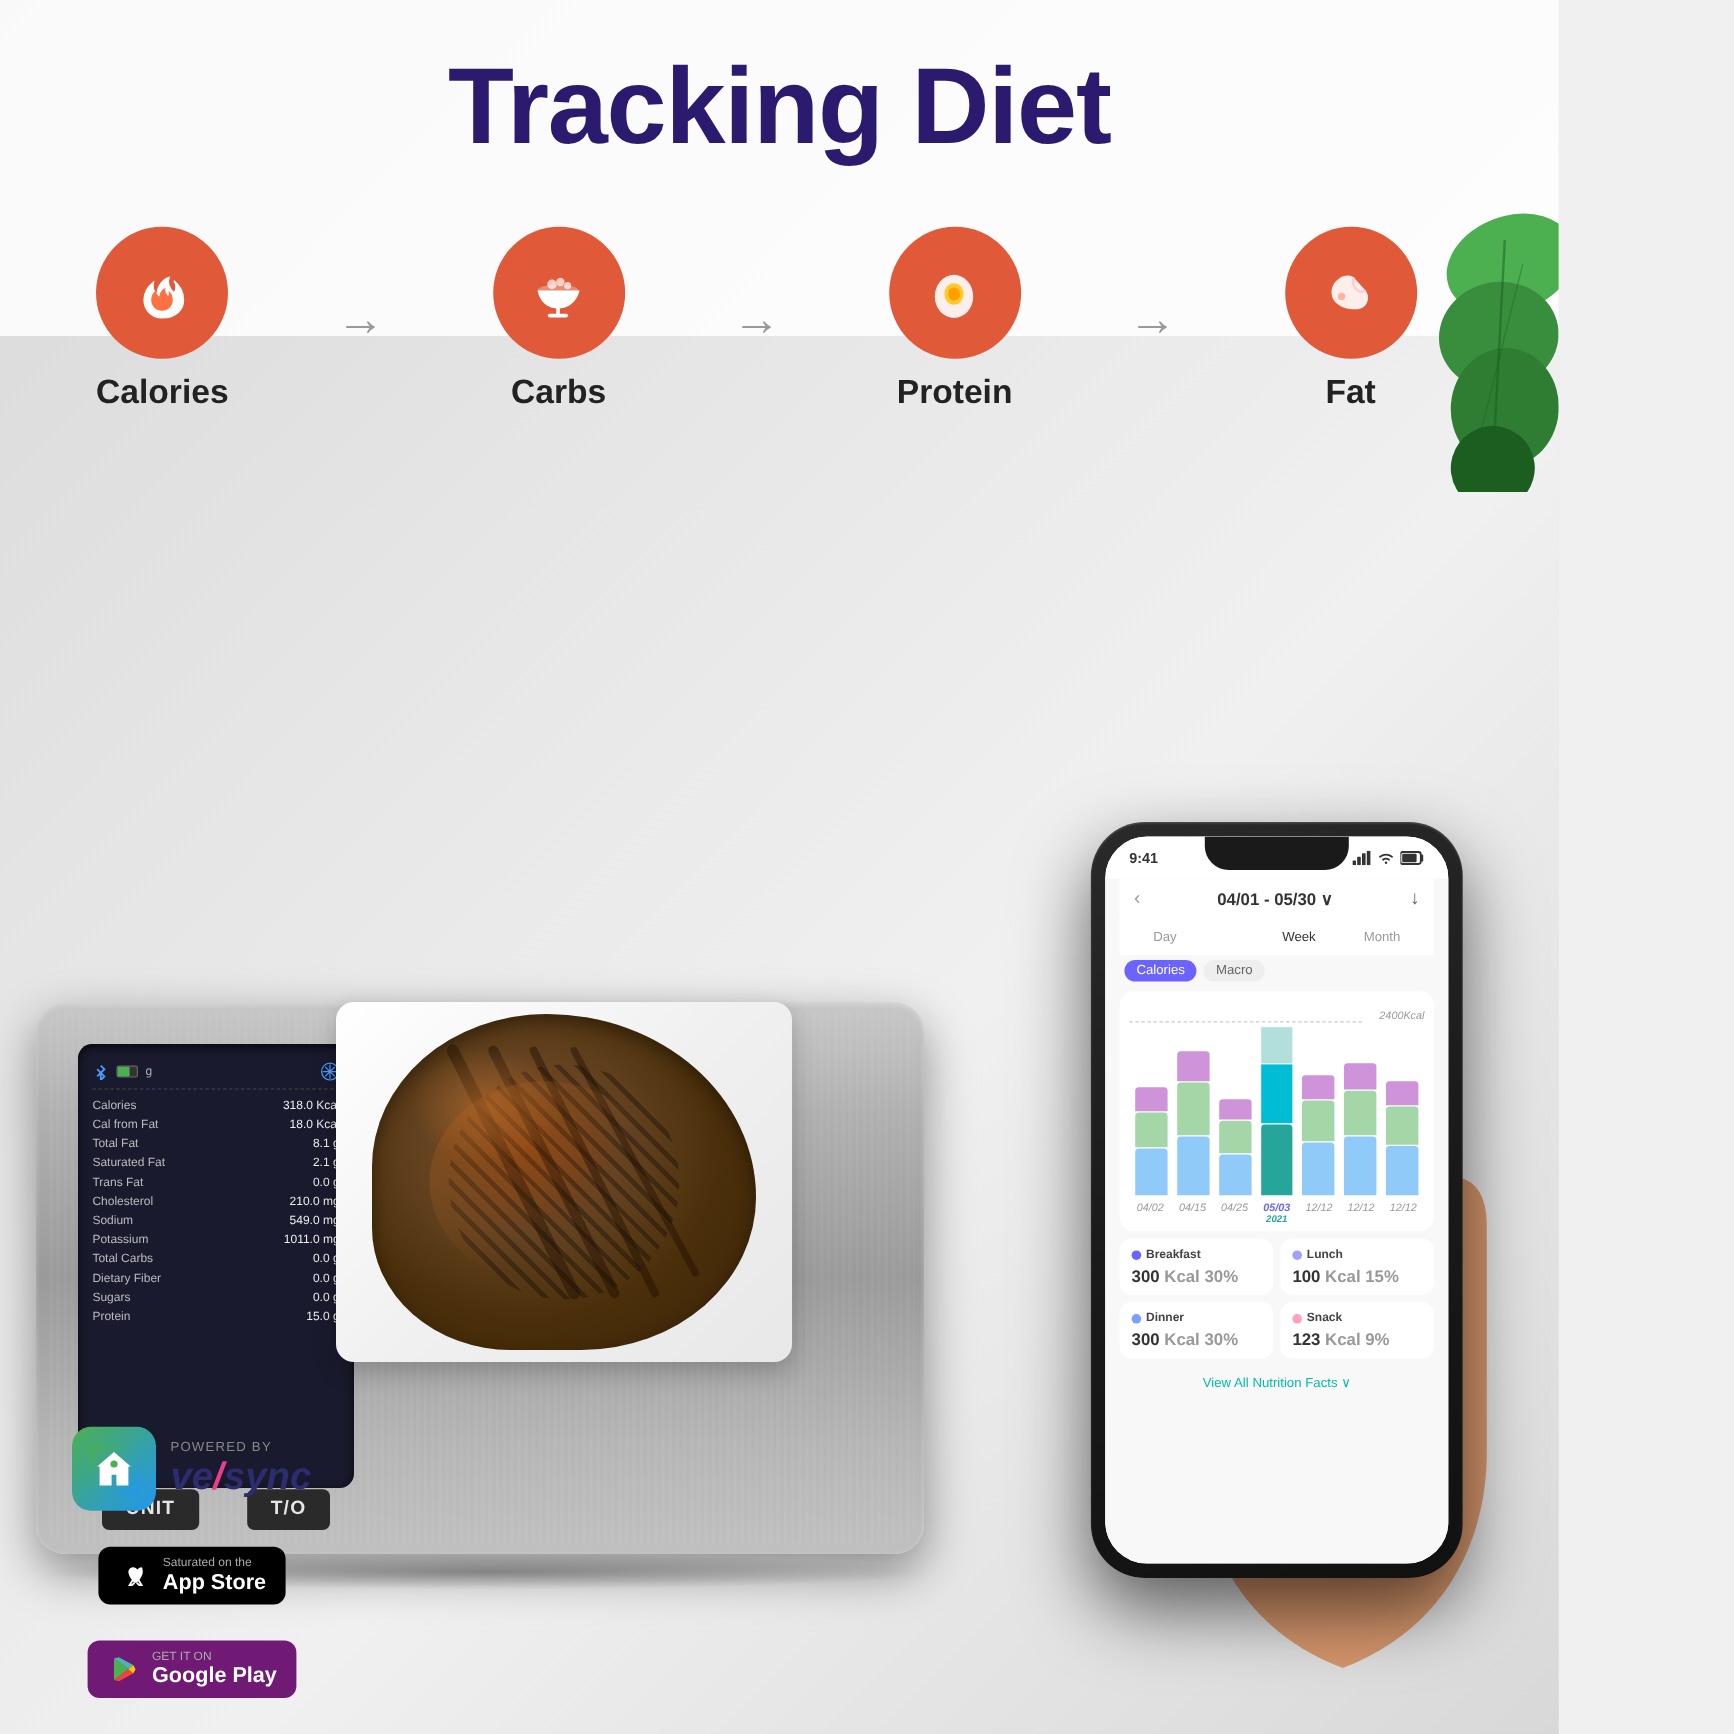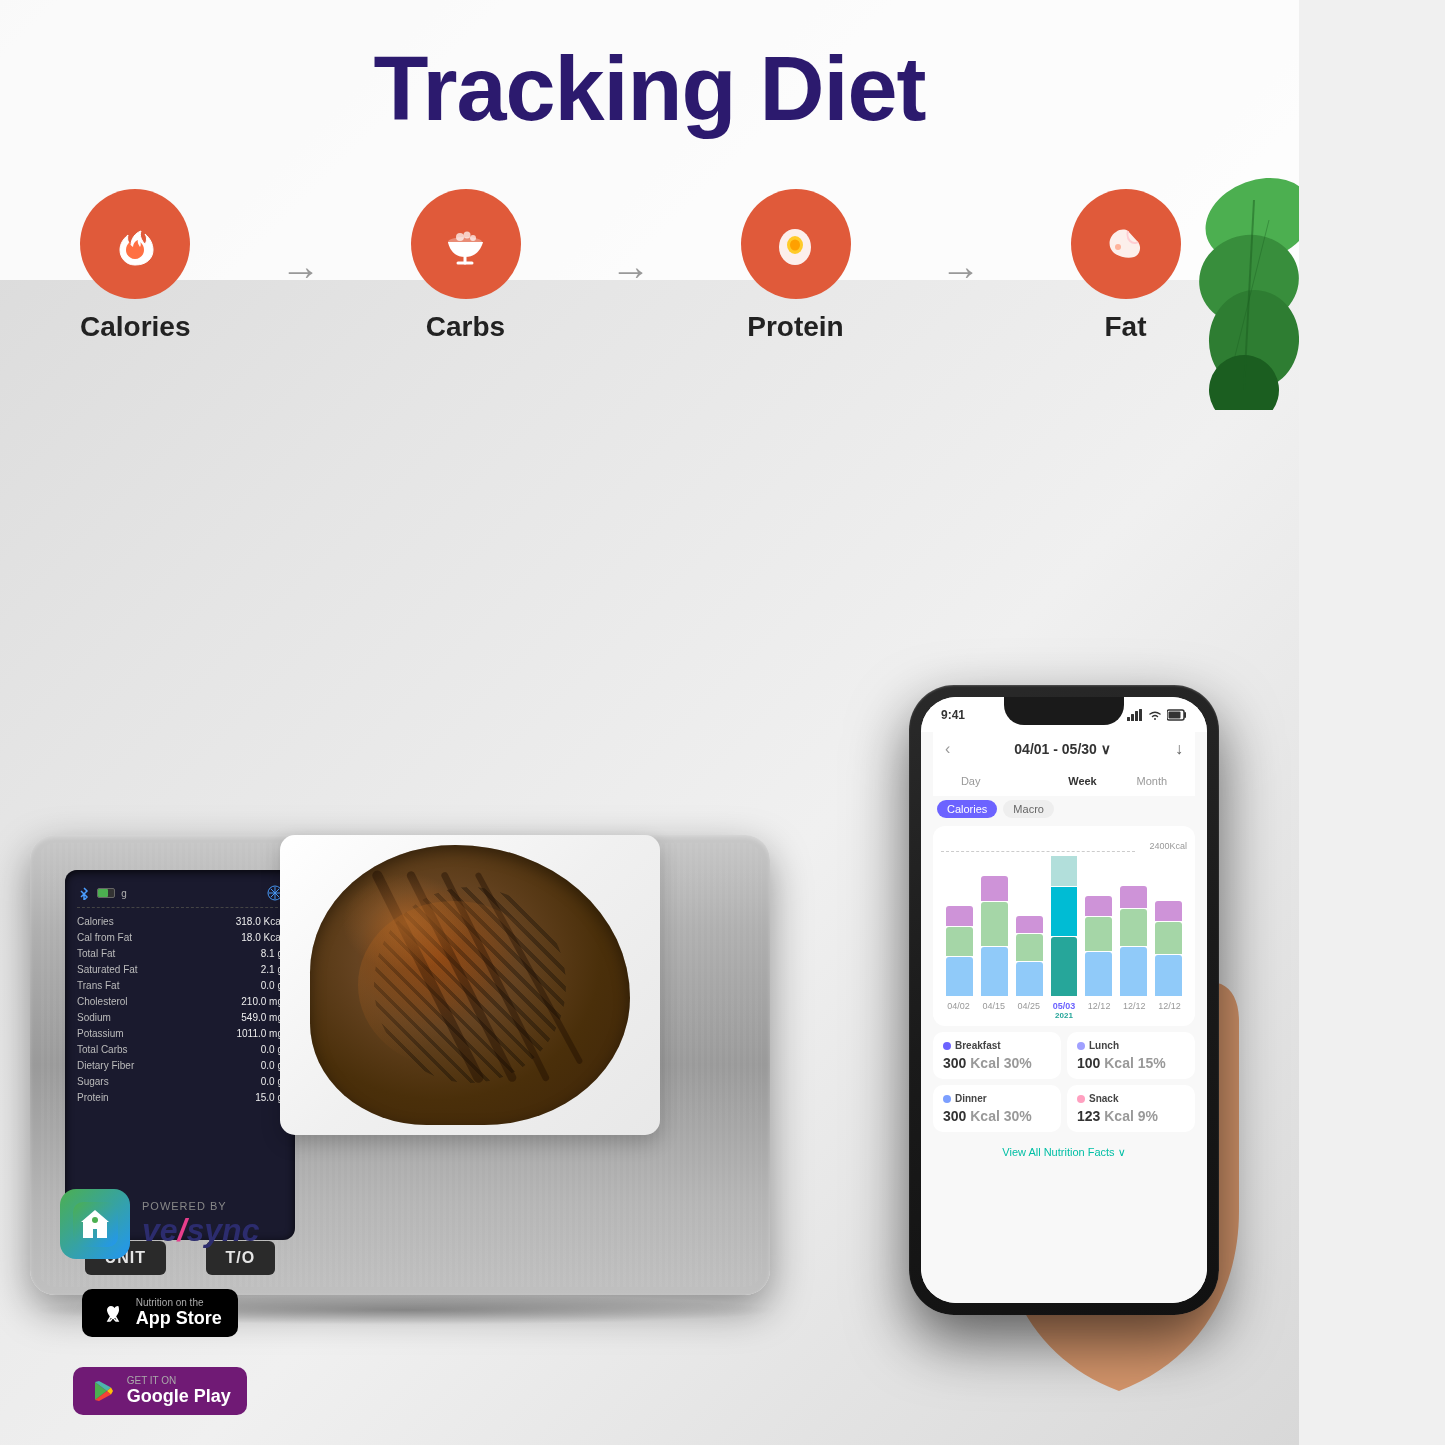--- a/index.html
+++ b/index.html
@@ -325,21 +325,21 @@
 
     .tab-item {
       font-size: 11px;
       color: #999;
       padding: 3px 8px;
       border-radius: 12px;
     }
 
     .tab-item.active {
       color: #333;
-      font-weight: 700;
+      font-weight: 400;
       margin-left: 48px;
     }
 
     .calories-macro-row {
       display: flex;
       gap: 6px;
       margin-bottom: 8px;
       padding: 0 4px;
     }
 
@@ -357,20 +357,21 @@
     }
 
     
     .bar-chart-area {
       background: #fff;
       border-radius: 12px;
       padding: 10px 8px;
       margin: 4px 0;
       height: 200px;
       position: relative;
+      font-style: italic;
     }
 
     .chart-target-line {
       position: absolute;
       right: 8px;
       top: 15px;
       font-size: 9px;
       color: #999;
     }
 
@@ -983,21 +984,21 @@
       </div>
     </div>
 
     <div class="store-badge appstore-badge">
       <svg width="28" height="28" viewBox="0 0 28 28">
         <path d="M20 7C18.5 7 17.2 7.8 16.5 9C15.8 7.8 14.5 7 13 7C10.8 7 9 8.8 9 11C9 11 9 11.5 9.1 12C10 16 14 20 14 20H16C16 20 20 16 20.9 12C21 11.5 21 11 21 11C21 8.8 20.7 7 20 7Z" fill="white"></path>
         <path d="M14 20L12 22L10 22L13 17" fill="none" stroke="white" stroke-width="1.5"></path>
         <path d="M16 20L18 22L20 22L17 17" fill="none" stroke="white" stroke-width="1.5"></path>
       </svg>
       <div class="store-badge-content">
-        <span class="store-top-text">Nutrition on the</span>
+        <span class="store-top-text">Saturated on the</span>
         <span class="store-main-text">App Store</span>
       </div>
     </div>
 
     <div class="store-badge playstore-badge">
       <svg width="28" height="28" viewBox="0 0 28 28">
         <path d="M6 5L18 14L6 23V5Z" fill="#4CAF50"></path>
         <path d="M6 5L18 14L22 10.5L10 4L6 5Z" fill="#4DB6AC"></path>
         <path d="M6 23L18 14L22 17.5L10 24L6 23Z" fill="#F44336"></path>
         <path d="M22 10.5L18 14L22 17.5L24 14L22 10.5Z" fill="#FFC107"></path>

